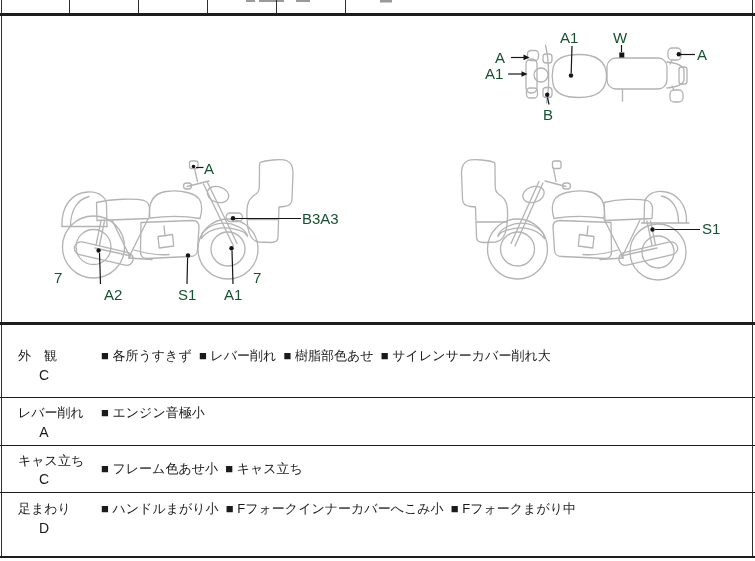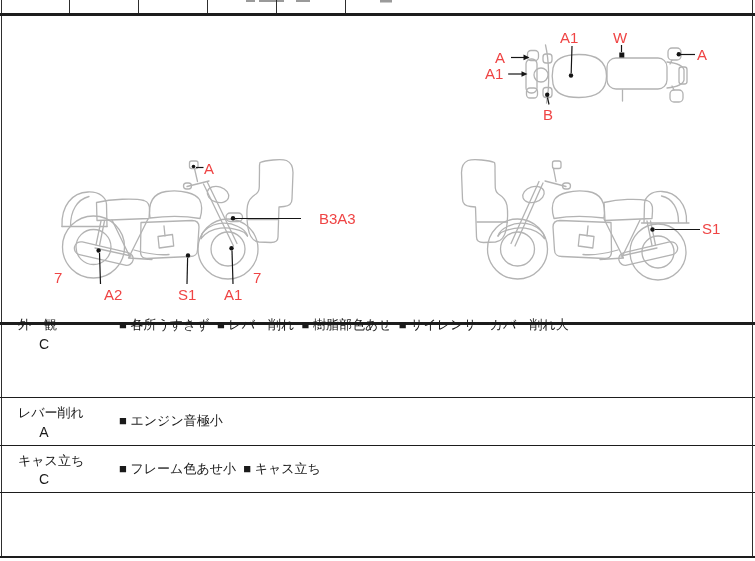--- a/index.html
+++ b/index.html
@@ -1,25 +1,25 @@
 <!DOCTYPE html>
 <html><head>
 <meta charset="utf-8">
 <style>
   html,body{margin:0;padding:0;background:#fff;}
   .page{position:relative;width:755px;height:561px;background:#fff;overflow:hidden;
         font-family:"Liberation Sans","DejaVu Sans",sans-serif;color:#1a1a1a;}
   svg.art{position:absolute;left:0;top:0;}
   .hline{position:absolute;left:0;width:755px;background:#1d1d1d;}
   .vline{position:absolute;background:#2e2e2e;}
-  .dlbl{position:absolute;font-size:15px;line-height:1;color:#ef4444;white-space:nowrap;}
+  .dlbl{position:absolute;font-size:15px;line-height:1;color:#14532d;white-space:nowrap;}
   .trow{position:absolute;left:0;width:755px;}
   .cat{position:absolute;left:18px;top:9px;font-size:13px;line-height:1;white-space:pre;}
   .grade{position:absolute;left:28px;top:28px;width:32px;text-align:center;font-size:14px;line-height:1;}
-  .items{position:absolute;left:101px;top:9px;font-size:13px;line-height:1;white-space:pre;margin-left:18px;}
+  .items{position:absolute;left:101px;top:9px;font-size:13px;line-height:1;white-space:pre;}
 </style>
 </head>
 <body>
 
 <div class="page">
 
   <svg class="art" width="755" height="561" viewBox="0 0 755 561">
 
     <g fill="#9a9a9a">
       <rect x="246" y="0" width="9" height="2"></rect>
@@ -154,38 +154,43 @@
   <div class="hline" style="top:555.5px;height:2.5px"></div>
 
   <div class="dlbl" style="left:495px;top:50px">A</div>
   <div class="dlbl" style="left:485px;top:66px">A1</div>
   <div class="dlbl" style="left:560px;top:30px">A1</div>
   <div class="dlbl" style="left:613px;top:30px">W</div>
   <div class="dlbl" style="left:697px;top:47px">A</div>
   <div class="dlbl" style="left:543px;top:107px">B</div>
 
   <div class="dlbl" style="left:204px;top:161px">A</div>
-  <div class="dlbl" style="left:319px;top:211px">B3A3</div>
+  <div class="dlbl" style="left:302px;top:211px">B3A3</div>
   <div class="dlbl" style="left:54px;top:270px">7</div>
   <div class="dlbl" style="left:104px;top:287px">A2</div>
   <div class="dlbl" style="left:178px;top:287px">S1</div>
   <div class="dlbl" style="left:224px;top:287px">A1</div>
   <div class="dlbl" style="left:253px;top:270px">7</div>
 
   <div class="dlbl" style="left:702px;top:221px">S1</div>
 
-  <div class="trow" style="top:309px;height:72px">
+  <div class="trow" style="top:340px;height:72px">
     <span class="cat">外　観</span>
     <span class="grade">C</span>
     <span class="items">■ 各所うすきず  ■ レバー削れ  ■ 樹脂部色あせ  ■ サイレンサーカバー削れ大</span>
   </div>
   <div class="trow" style="top:398px;height:46px">
     <span class="cat" style="top:8px">レバー削れ</span>
     <span class="grade" style="top:27px">A</span>
-    <span class="items" style="top:16px">■ エンジン音極小</span>
+    <span class="items" style="top:8px">■ エンジン音極小</span>
   </div>
   <div class="trow" style="top:446px;height:45px">
     <span class="cat" style="top:8px">キャス立ち</span>
     <span class="grade" style="top:26px">C</span>
     <span class="items" style="top:16px">■ フレーム色あせ小  ■ キャス立ち</span>
   </div>
+  <div class="trow" style="top:493px;height:62px">
+    <span class="cat" style="top:9px">足まわり</span>
+    <span class="grade" style="top:28px">D</span>
+    <span class="items" style="top:9px">■ ハンドルまがり小  ■ Fフォークインナーカバーへこみ小  ■ Fフォークまがり中</span>
+  </div>
 
 </div>
 
 </body></html>

